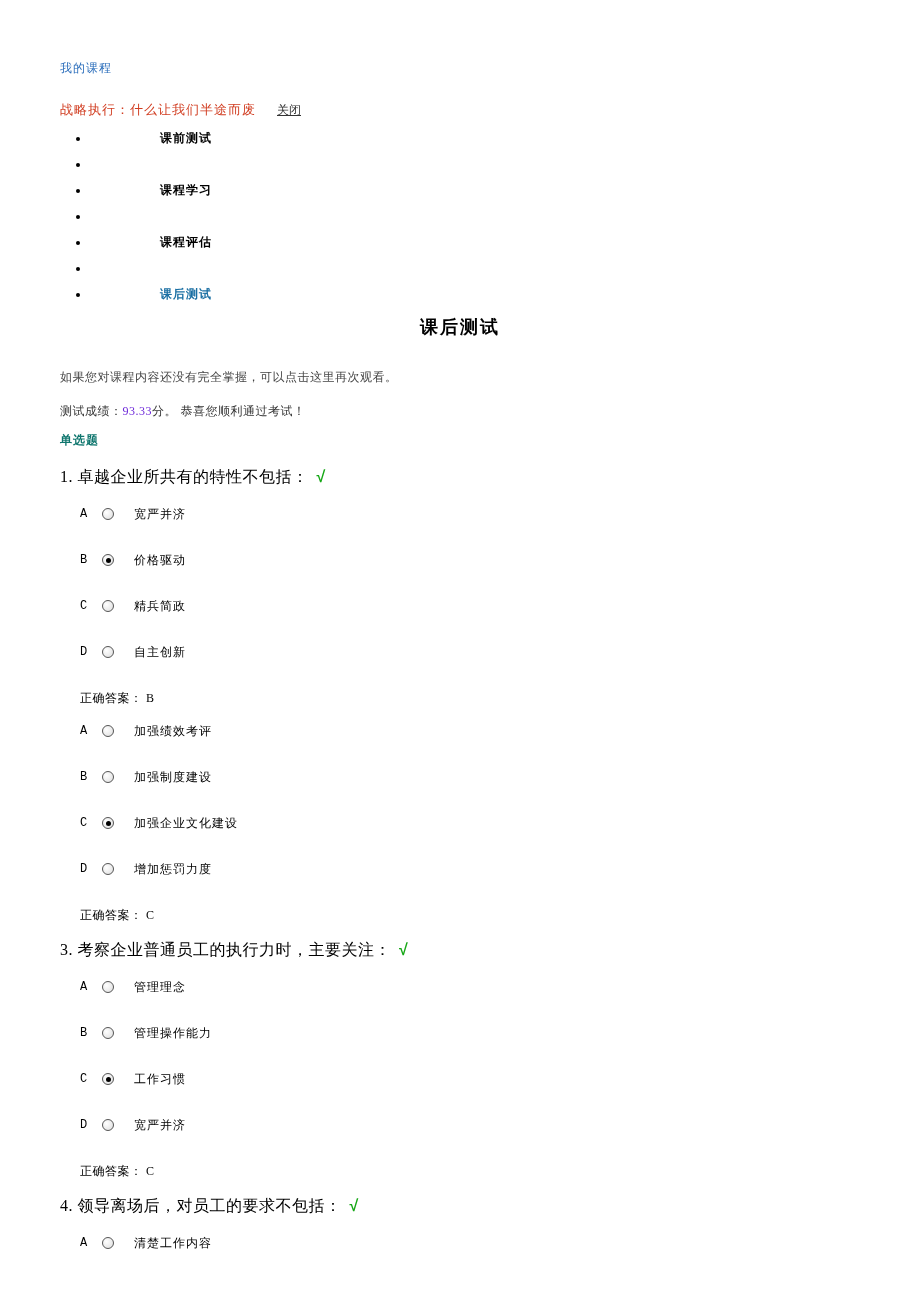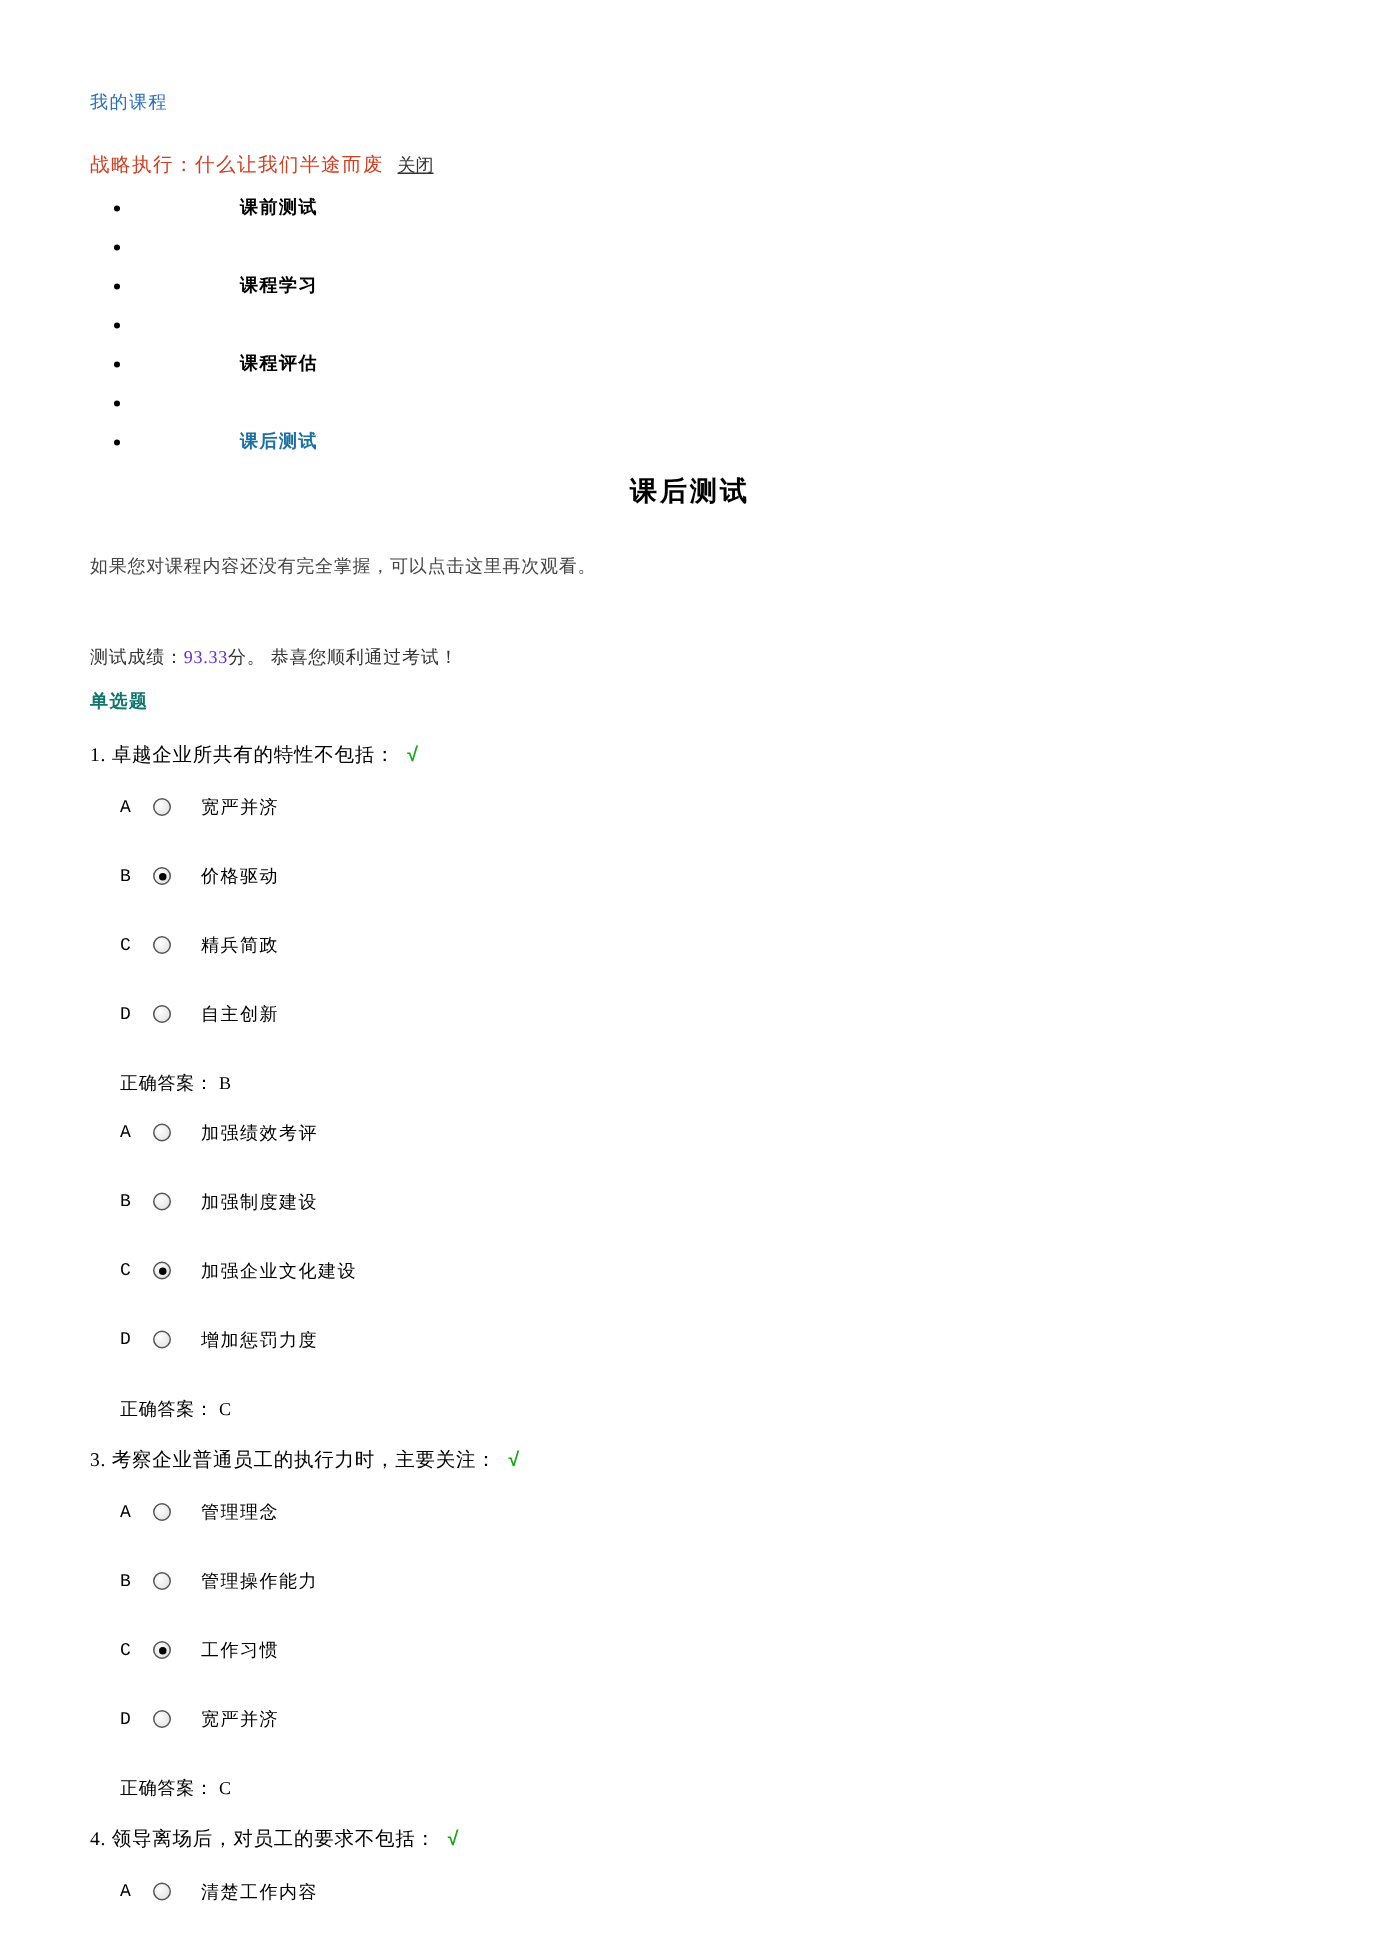--- a/index.html
+++ b/index.html
@@ -26,21 +26,21 @@
   }
   .title-main {
     color: #d13d21;
     font-weight: normal;
     font-size: 13px;
     letter-spacing: 1px;
   }
   .title-close {
     color: #333;
     font-size: 12px;
-    margin-left: 6px;
+    margin-left: 18px;
     text-decoration: underline;
   }
   ul.nav {
     list-style-type: disc;
     margin: 0 0 0 10px;
     padding-left: 20px;
   }
   ul.nav li {
     font-size: 12px;
     line-height: 26px;
@@ -67,21 +67,21 @@
     text-align: center;
     font-size: 18px;
     font-weight: bold;
     font-family: "SimSun", "宋体", serif;
     margin: 8px 0 30px 0;
     letter-spacing: 2px;
   }
   .hint {
     color: #444;
     font-size: 12px;
-    margin-bottom: 44px;
+    margin-bottom: 17px;
     letter-spacing: 0.5px;
   }
   .score-line {
     color: #333;
     font-size: 12px;
     margin-bottom: 12px;
     letter-spacing: 0.5px;
   }
   .score-line .score {
     color: #6d28d9;
@@ -90,21 +90,21 @@
     color: #0f766e;
     font-size: 12px;
     font-weight: bold;
     margin-bottom: 18px;
     letter-spacing: 1px;
   }
   .question {
     margin-bottom: 16px;
   }
   .qtitle {
-    font-size: 13px;
+    font-size: 16px;
     margin-bottom: 18px;
     letter-spacing: 0.5px;
   }
   .qtitle .check {
     color: #17a817;
     font-weight: bold;
     margin-left: 8px;
     font-family: Arial, sans-serif;
   }
   .option-row {

